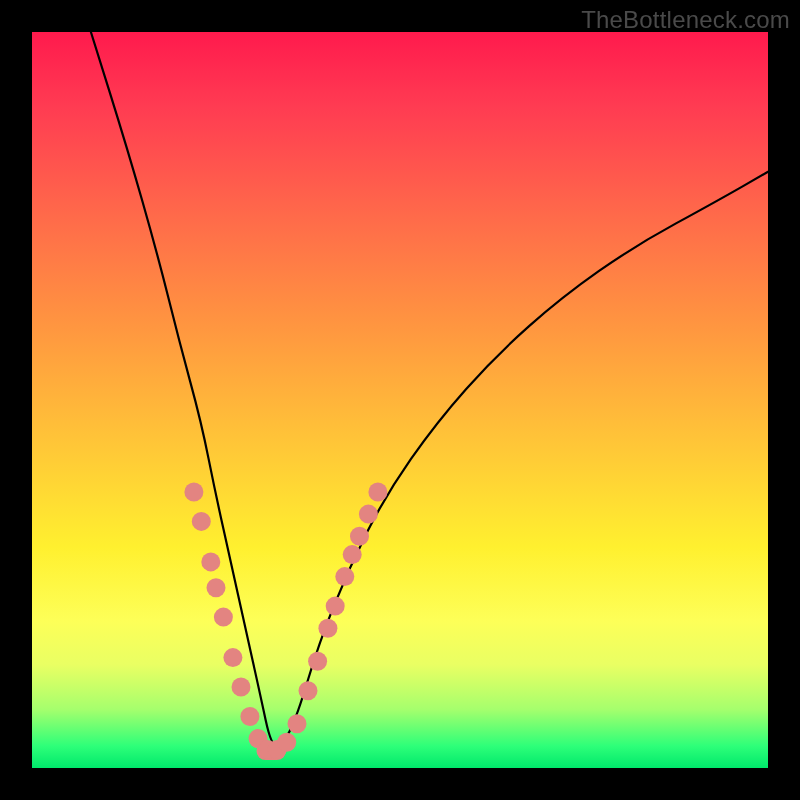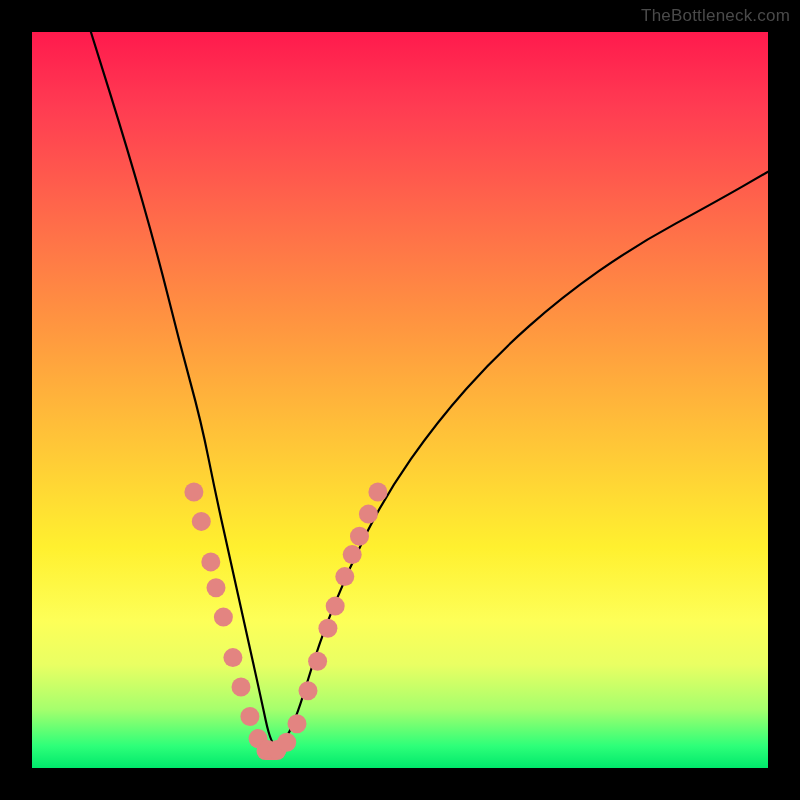--- a/index.html
+++ b/index.html
@@ -37,21 +37,21 @@
       #a6ff6d 92%,
       #2eff79 97%,
       #00e86b 100%
     );
   }
   .watermark {
     position: absolute;
     top: 6px;
     right: 10px;
     color: #4a4a4a;
-    font-size: 17px;
+    font-size: 24px;
     font-weight: 500;
     letter-spacing: 0.2px;
     user-select: none;
   }
   svg.curve {
     position: absolute;
     left: 0;
     top: 0;
     width: 736px;
     height: 736px;

